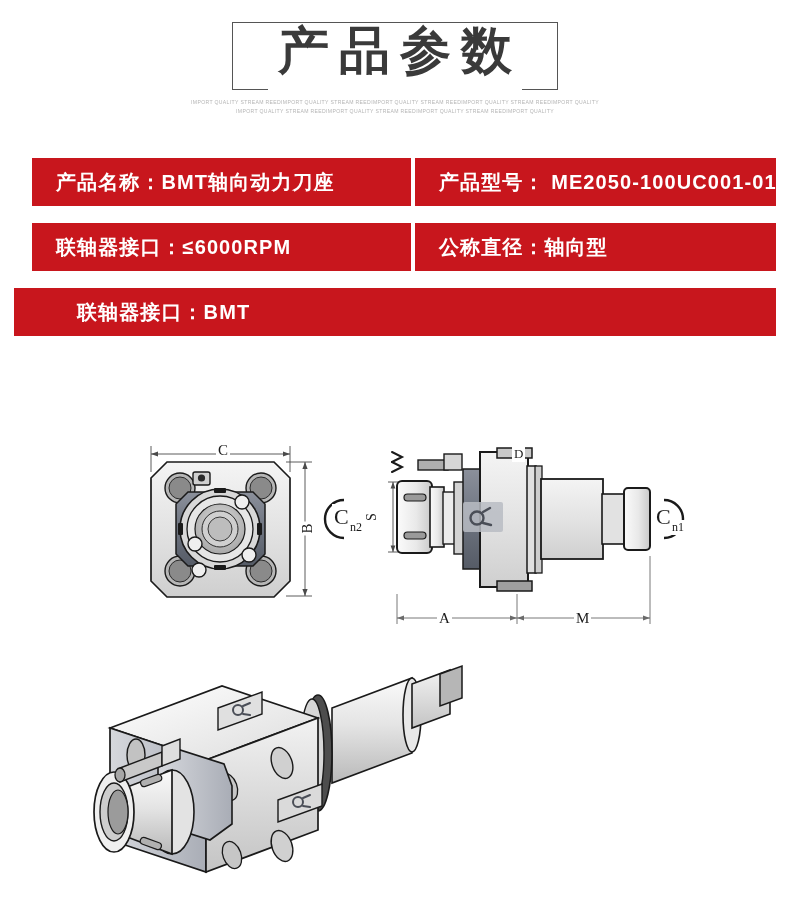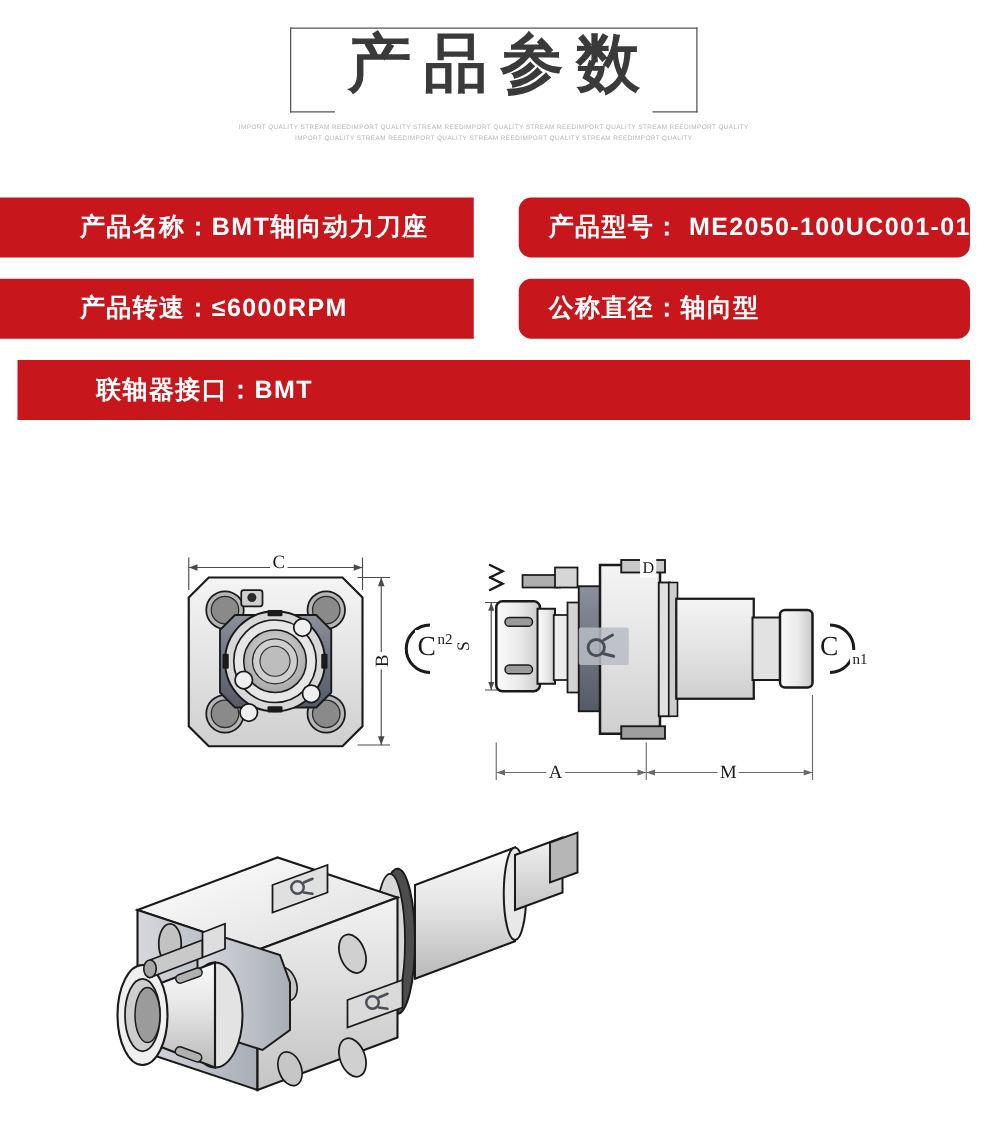--- a/index.html
+++ b/index.html
@@ -55,22 +55,22 @@
   }
 
   
   .specs { position: absolute; left: 0; top: 158px; width: 790px; }
   .spec-row { position: relative; height: 65px; }
   .bar {
     position: absolute; top: 0; height: 48px;
     background: #c8161d;
     display: flex; align-items: center;
   }
-  .bar.left  { left: 0; width: 379px; padding-left: 40px; }
-  .bar.right { left: 415px; width: 361px; border-radius: 10px; }
+  .bar.left  { left: 32px; width: 379px; }
+  .bar.right { left: 415px; width: 361px; }
   .bar.full  { left: 14px; width: 762px; padding-left: 39px; }
   .bar-label {
     color: #ffffff;
     font-size: 20px;
     font-weight: 700;
     letter-spacing: 1.1px;
     padding-left: 24px;
     white-space: nowrap;
     line-height: 48px;
   }
@@ -109,21 +109,21 @@
       <div class="bar left">
         <span class="bar-label">产品名称：BMT轴向动力刀座</span>
       </div>
       <div class="bar right">
         <span class="bar-label">产品型号： ME2050-100UC001-01</span>
       </div>
     </div>
 
     <div class="spec-row">
       <div class="bar left">
-        <span class="bar-label">产品转速：≤6000RPM</span>
+        <span class="bar-label">联轴器接口：≤6000RPM</span>
       </div>
       <div class="bar right">
         <span class="bar-label">公称直径：轴向型</span>
       </div>
     </div>
 
     <div class="spec-row">
       <div class="bar full">
         <span class="bar-label">联轴器接口：BMT</span>
       </div>
@@ -292,31 +292,31 @@
 
         <path d="M344 76 a16 16 0 1 0 0 38" fill="none" stroke="#1a1a1a" stroke-width="2.4"></path>
         <path d="M664 76 a16 16 0 1 1 0 38" fill="none" stroke="#1a1a1a" stroke-width="2.4"></path>
       </g>
     </svg>
 
     <div class="dim-text" style="left:216px; top:18px; font-size:15px;">C</div>
     <div class="dim-text" style="left:300px; top:96px; font-size:15px; transform:rotate(-90deg);">B</div>
 
     <div class="dim-text" style="left:332px; top:80px; font-size:22px;">C</div>
-    <div class="dim-text" style="left:348px; top:80px; font-size:12px;">n2</div>
+    <div class="dim-text" style="left:348px; top:96px; font-size:12px;">n2</div>
 
     <div class="dim-text" style="left:366px; top:85px; font-size:14px; transform:rotate(-90deg);">S</div>
 
     <div class="dim-text" style="left:512px; top:22px; font-size:13px;">D</div>
 
     <div class="dim-text" style="left:437px; top:186px; font-size:15px;">A</div>
     <div class="dim-text" style="left:574px; top:186px; font-size:15px;">M</div>
 
     <div class="dim-text" style="left:654px; top:80px; font-size:22px;">C</div>
-    <div class="dim-text" style="left:670px; top:96px; font-size:12px;margin-left:10px;">n1</div>
+    <div class="dim-text" style="left:670px; top:96px; font-size:12px;">n1</div>
 
     <svg width="790" height="250" viewBox="0 0 790 250" style="position:absolute; left:0; top:226px;">
       <defs>
         <linearGradient id="i1" x1="0" y1="0" x2="1" y2="1">
           <stop offset="0%" stop-color="#ffffff"></stop>
             <stop offset="100%" stop-color="#dcdcdc"></stop>
         </linearGradient>
         <linearGradient id="i2" x1="0" y1="0" x2="0" y2="1">
           <stop offset="0%" stop-color="#f2f2f2"></stop>
             <stop offset="100%" stop-color="#c4c4c4"></stop>

